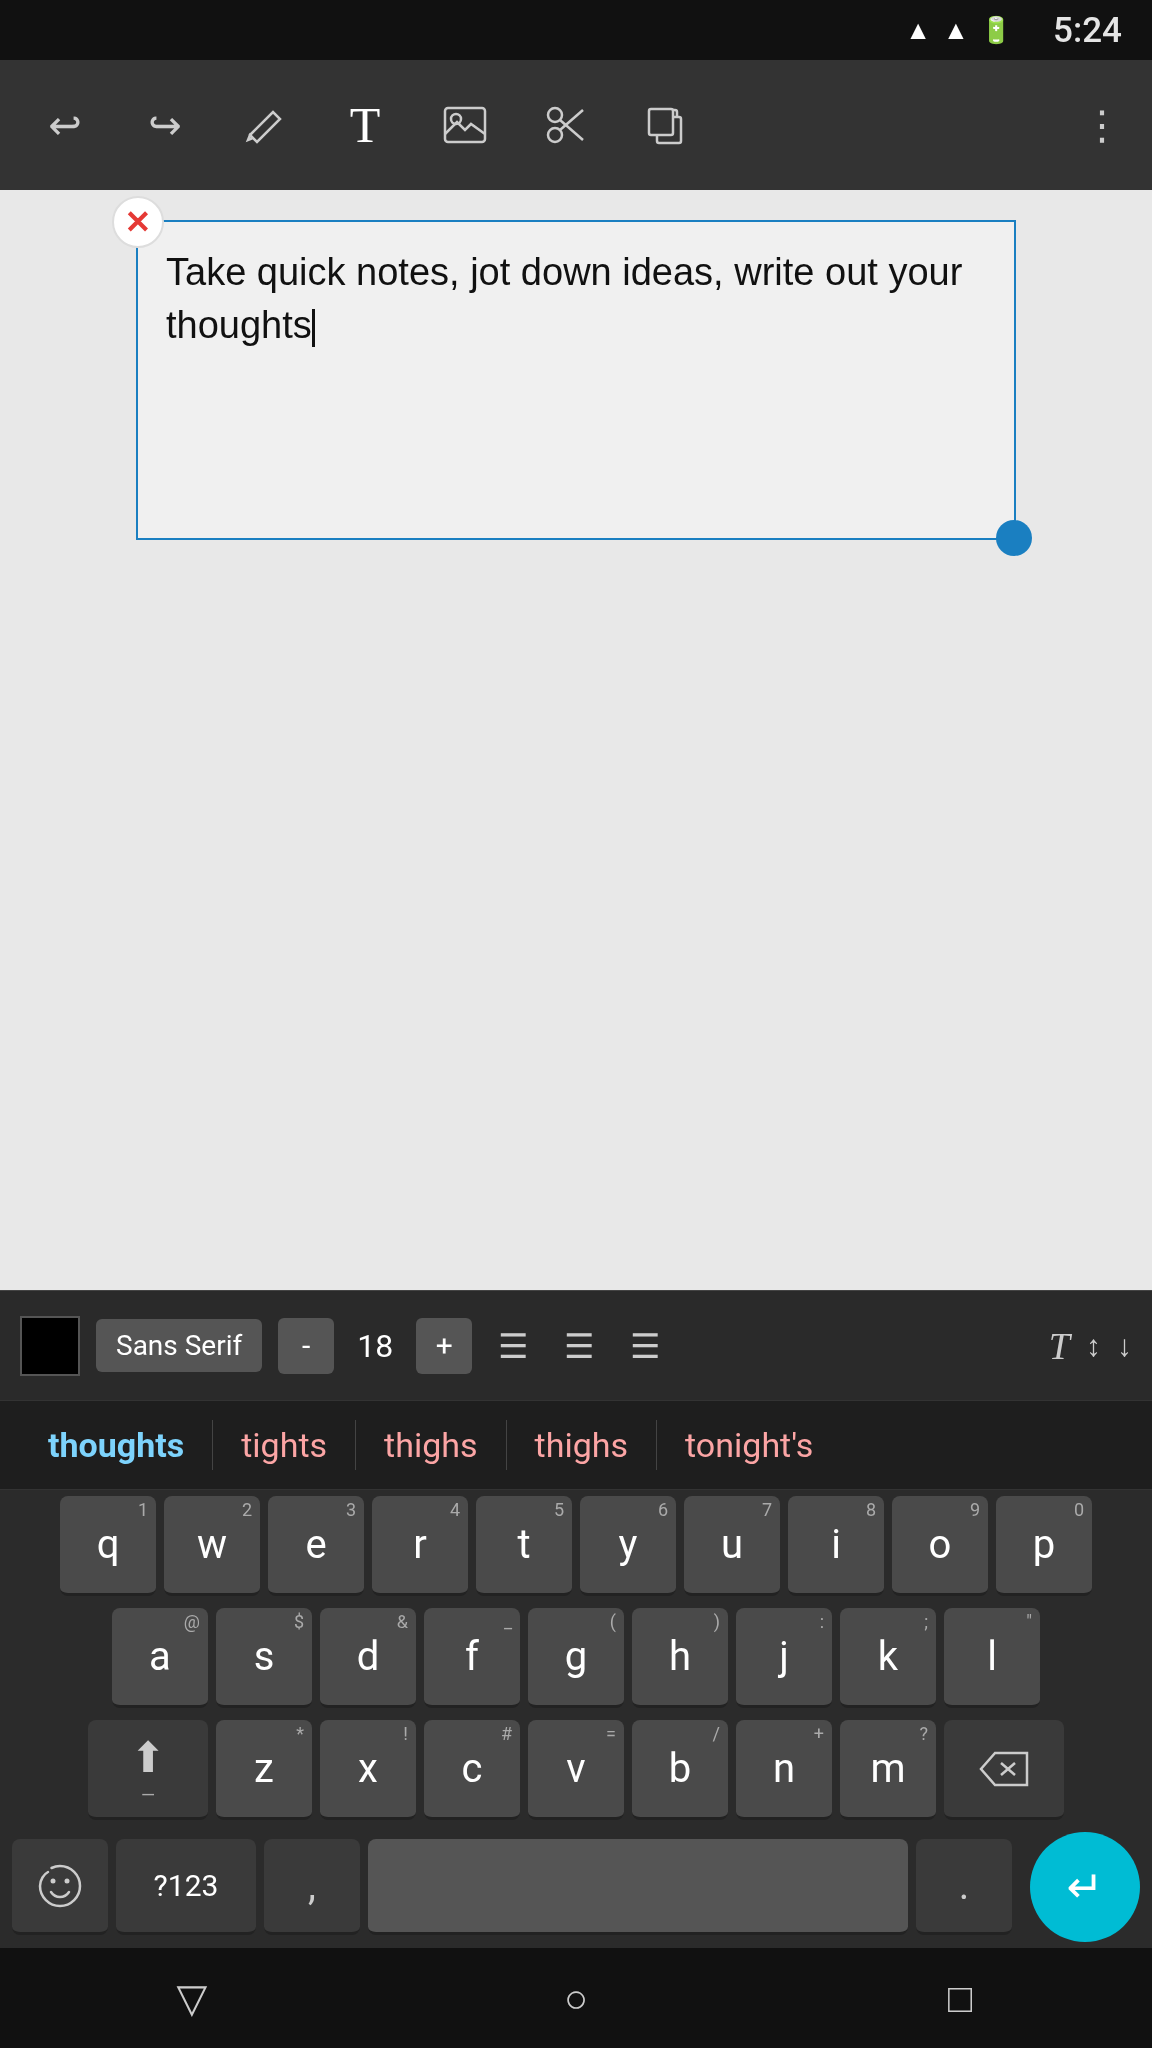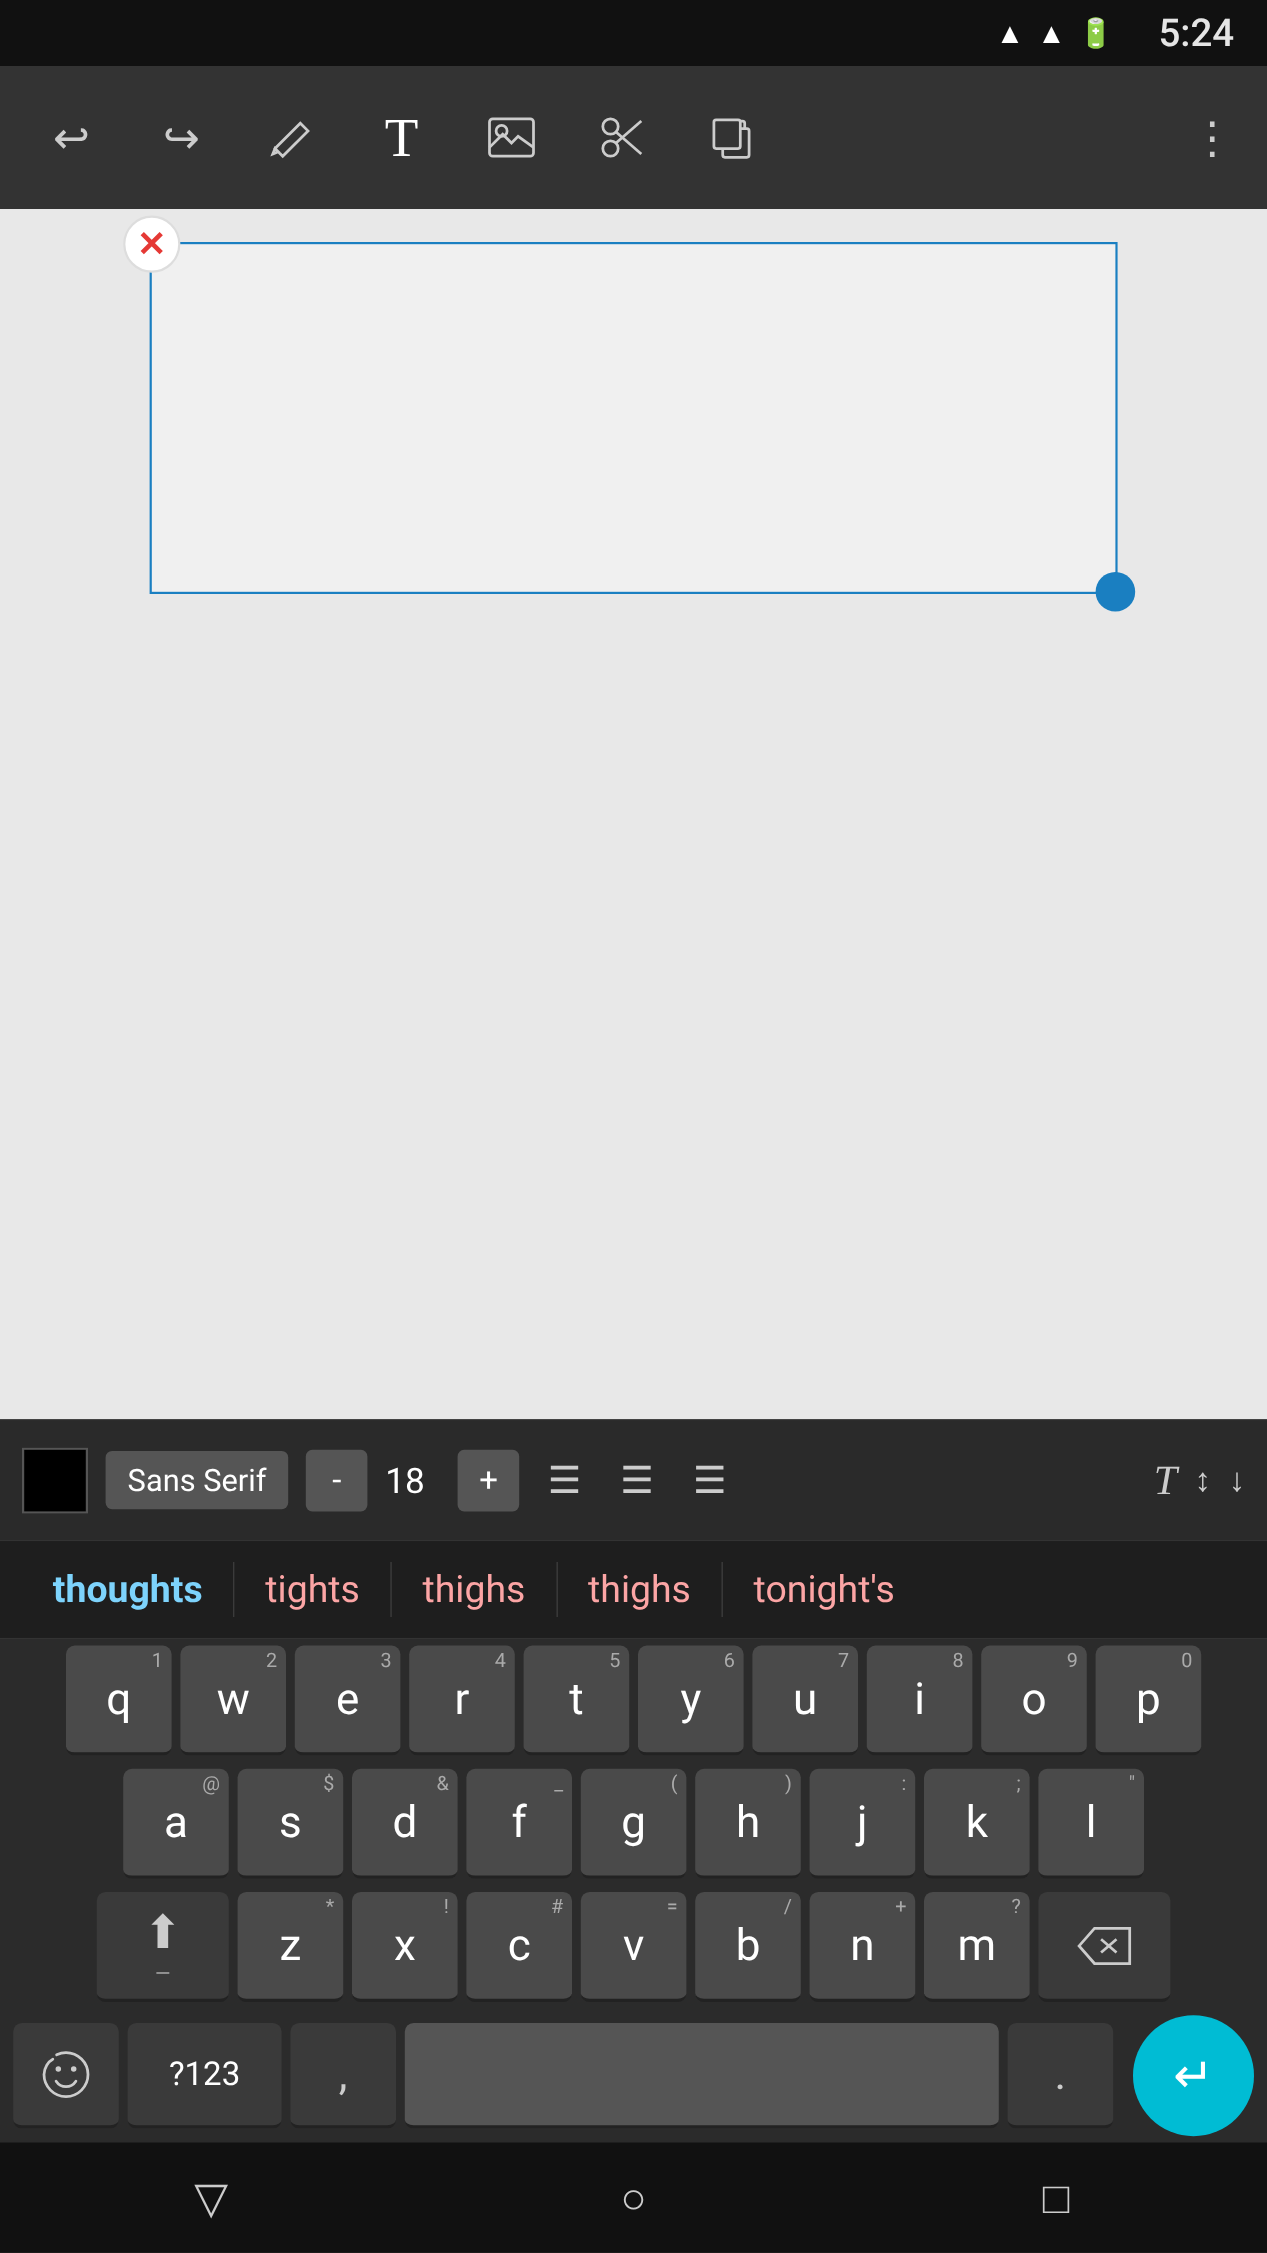--- a/index.html
+++ b/index.html
@@ -174,21 +174,21 @@
       border-radius: 6px;
       cursor: pointer;
       display: flex;
       align-items: center;
       justify-content: center;
     }
     .size-value {
       color: #fff;
       font-size: 32px;
       width: 50px;
-      text-align: left;
+      text-align: center;
     }
     .align-btn {
       color: #ccc;
       font-size: 34px;
       cursor: pointer;
       width: 50px;
       text-align: center;
     }
     .fmt-spacer { flex: 1; }
     .text-style-btn {
@@ -403,20 +403,23 @@
   <div class="toolbar-spacer"></div>
   <div class="toolbar-more">
     <span>⋮</span>
   </div>
 </div>
 
 <div class="canvas-area">
   <div class="text-box">
     <div class="delete-btn">
       <span>✕</span>
+    </div>
+    <div class="text-box-content">
+      <span>Take quick notes, jot down ideas, write out your thoughts</span><span class="text-cursor"></span>
     </div>
     <div class="resize-handle"></div>
   </div>
 </div>
 
 <div class="formatting-bar">
   <div class="color-swatch"></div>
   <div class="font-btn">Sans Serif</div>
   <div class="size-btn">-</div>
   <div class="size-value">18</div>

